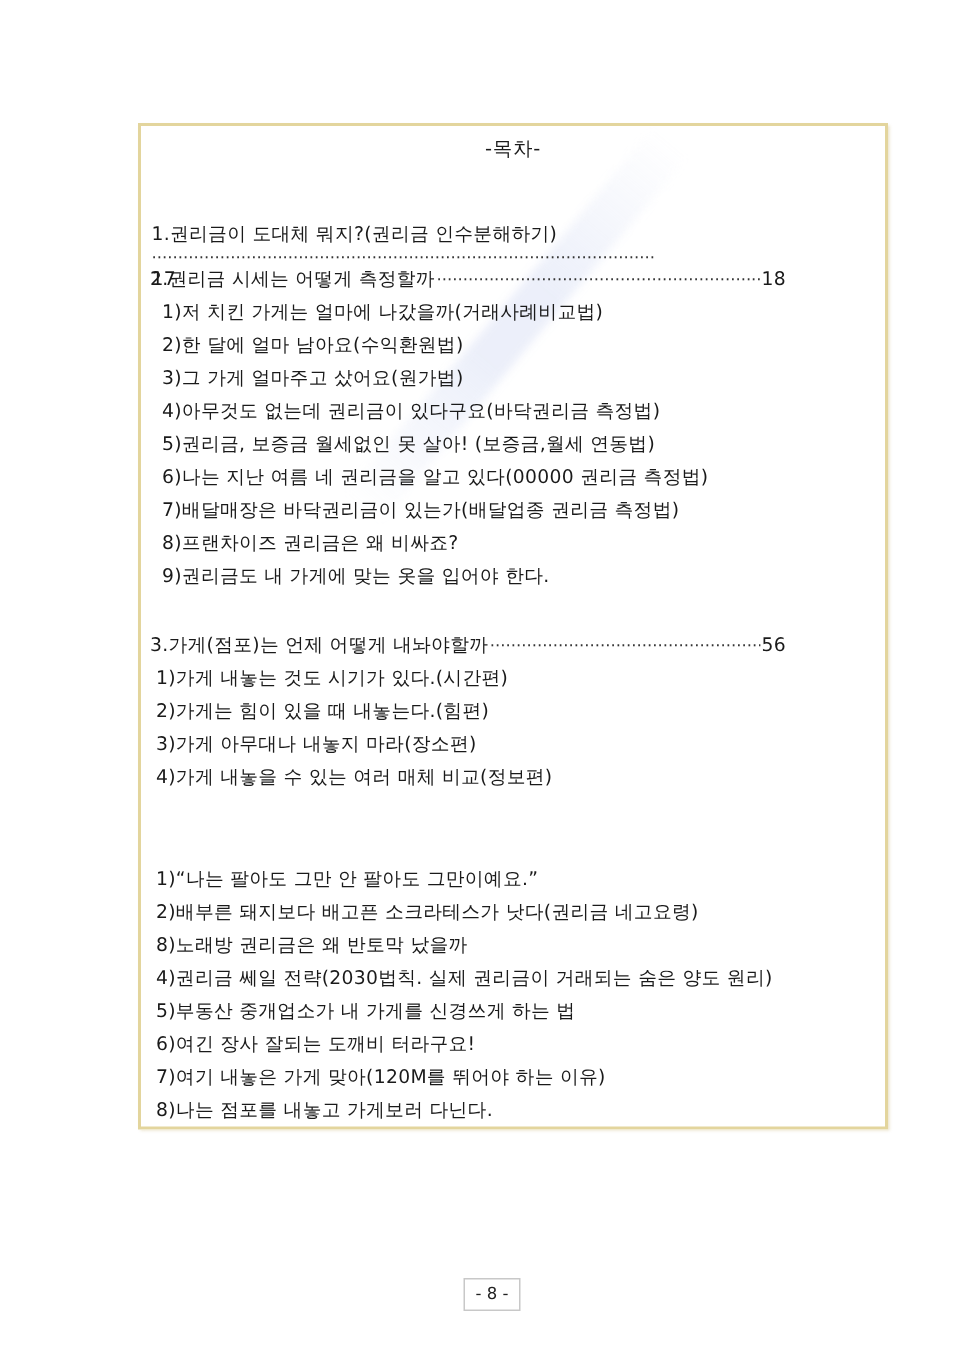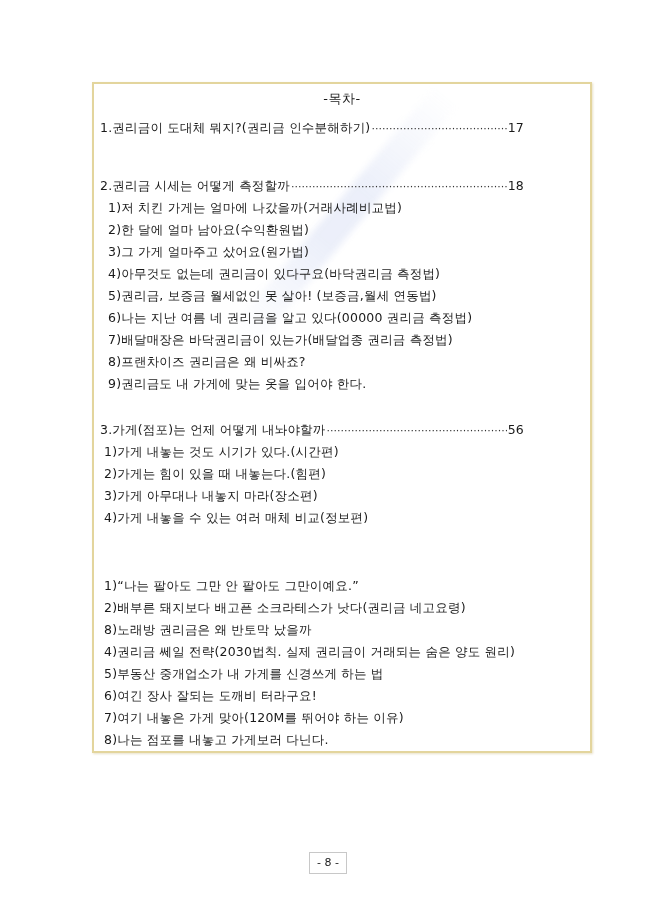--- a/index.html
+++ b/index.html
@@ -41,21 +41,21 @@
   }
 </style>
 </head>
 <body>
 
 <div class="watermark"></div>
 
 <div class="toc-box">
   <div class="toc-title">-목차-</div>
 
-  <div class="line chapter" style="top:36px;">
+  <div class="line chapter" style="top:64px;flex-direction:column;">
     <span class="label">1.권리금이 도대체 뭐지?(권리금 인수분해하기)</span>
     <span class="dots"></span>
     <span class="page">17</span>
   </div>
 
   <div class="line chapter" style="top:94px;">
     <span class="label">2.권리금 시세는 어떻게 측정할까</span>
     <span class="dots"></span>
     <span class="page">18</span>
   </div>

